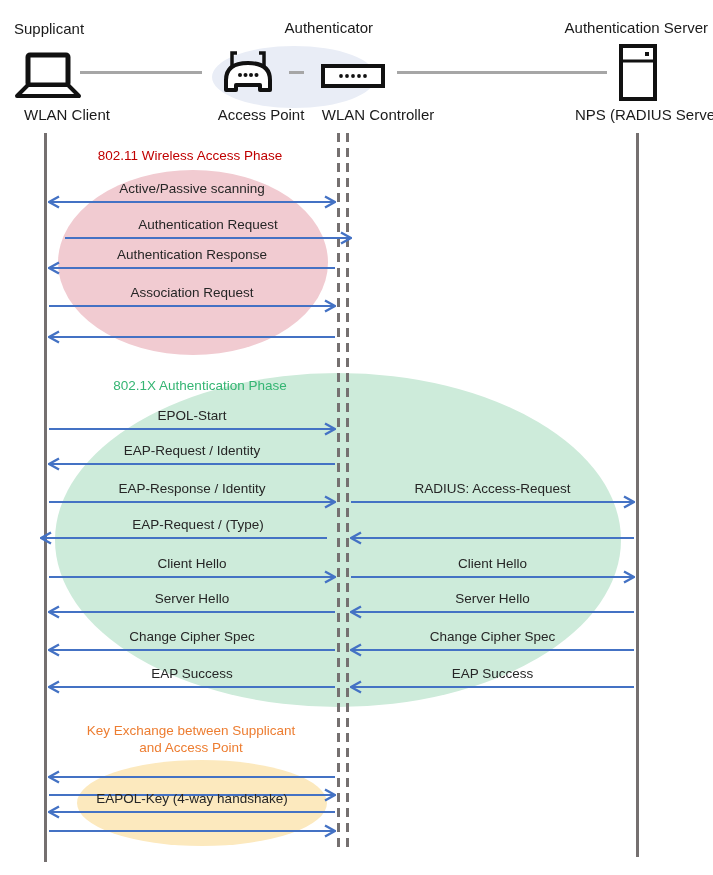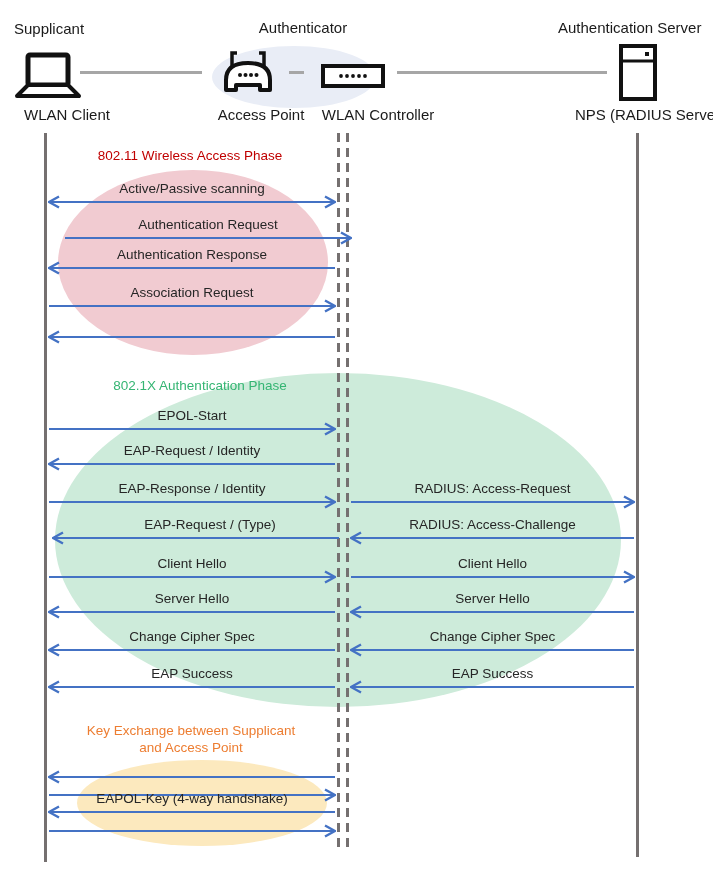--- a/index.html
+++ b/index.html
@@ -19,22 +19,22 @@
   .message{position:absolute;height:28px;}
   .msg-label{position:absolute;left:0;right:0;top:0;height:17px;font-size:13.5px;text-align:center;white-space:nowrap;}
   .msg-svg{position:absolute;left:0;top:0;}
 </style>
 </head>
 <body>
 
 <div class="canvas">
 
   <div class="abs role-label" style="left:14px;top:20px;">Supplicant</div>
-  <div class="abs role-label" style="left:233px;top:19px;width:140px;text-align:center;">Authenticator</div>
-  <div class="abs role-label" style="left:558px;top:19px;width:150px;text-align:left;">Authentication Server</div>
+  <div class="abs role-label" style="left:233px;top:19px;width:140px;text-align:right;">Authenticator</div>
+  <div class="abs role-label" style="left:558px;top:19px;width:150px;text-align:right;">Authentication Server</div>
 
   <div class="abs ellipse header-ellipse"></div>
 
   <div class="abs connector" style="left:80px;width:122px;"></div>
   <div class="abs connector" style="left:289px;width:15px;"></div>
   <div class="abs connector" style="left:397px;width:210px;"></div>
 
   <svg class="abs" style="left:14px;top:52px;" width="68" height="48" viewBox="0 0 68 48">
     <rect x="14" y="3" width="40" height="30" rx="2" fill="#ffffff" stroke="#111111" stroke-width="5"></rect>
     <path d="M3 44 L14 33 H54 L65 44 Z" fill="#ffffff" stroke="#111111" stroke-width="4" stroke-linejoin="round"></path>
@@ -140,29 +140,28 @@
           <path d="M 277 15.5 L 287 21 L 277 26.5" fill="none" stroke="#4472C4" stroke-width="2.4"></path>
         </svg>
       </div>
       <div class="message" style="left: 350px; top: 481px; width: 285px;">
         <div class="msg-label">RADIUS: Access-Request</div>
         <svg class="msg-svg" width="285" height="28">
           <line x1="1" y1="21" x2="284" y2="21" stroke="#4472C4" stroke-width="2.2"></line>
           <path d="M 274 15.5 L 284 21 L 274 26.5" fill="none" stroke="#4472C4" stroke-width="2.4"></path>
         </svg>
       </div>
-      <div class="message" style="left: 52px; top: 517px; width: 288px; padding-left: 28px;">
+      <div class="message" style="left: 40px; top: 517px; width: 288px; padding-left: 28px;">
         <div class="msg-label">EAP-Request / (Type)</div>
         <svg class="msg-svg" width="288" height="28">
           <line x1="1" y1="21" x2="287" y2="21" stroke="#4472C4" stroke-width="2.2"></line>
           <path d="M 11 15.5 L 1 21 L 11 26.5" fill="none" stroke="#4472C4" stroke-width="2.4"></path>
         </svg>
       </div>
       <div class="message" style="left: 350px; top: 517px; width: 285px;">
-        <div class="msg-label">RADIUS: Access-Challenge</div>
         <svg class="msg-svg" width="285" height="28">
           <line x1="1" y1="21" x2="284" y2="21" stroke="#4472C4" stroke-width="2.2"></line>
           <path d="M 11 15.5 L 1 21 L 11 26.5" fill="none" stroke="#4472C4" stroke-width="2.4"></path>
         </svg>
       </div>
       <div class="message" style="left: 48px; top: 556px; width: 288px;">
         <div class="msg-label">Client Hello</div>
         <svg class="msg-svg" width="288" height="28">
           <line x1="1" y1="21" x2="287" y2="21" stroke="#4472C4" stroke-width="2.2"></line>
           <path d="M 277 15.5 L 287 21 L 277 26.5" fill="none" stroke="#4472C4" stroke-width="2.4"></path>

